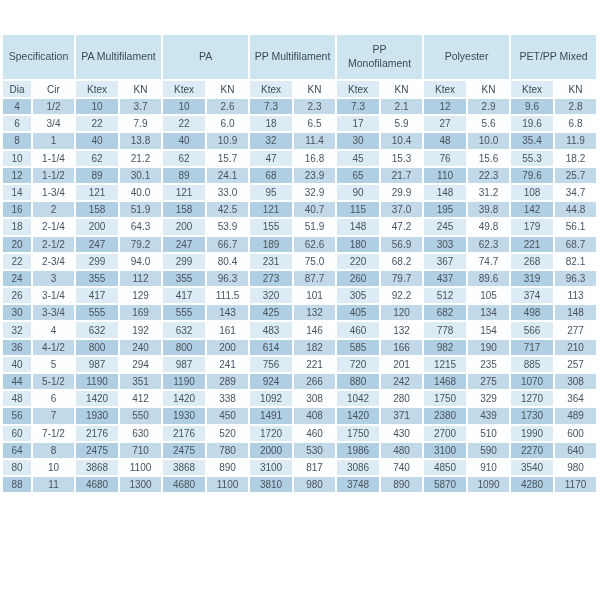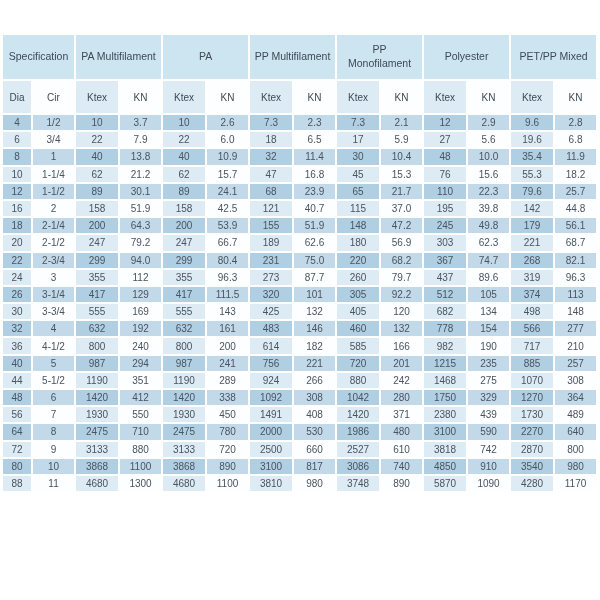--- a/index.html
+++ b/index.html
@@ -14,21 +14,21 @@
   }
   th,td{
     text-align:center;vertical-align:middle;padding:0;overflow:hidden;
     white-space:nowrap;
   }
   tr.groups th{
     height:44px;background:#cde4f1;font-weight:normal;
     font-size:10.5px;line-height:1.3;color:#3d4a55;white-space:pre-line;
   }
   tr.sub th{
-    height:32px;font-weight:normal;font-size:10px;color:#3d4a55;
+    height:16px;font-weight:normal;font-size:10px;color:#3d4a55;
   }
   tbody td{height:15.2px;font-size:10px;color:#49545f;}
   
   tr.sub th:nth-child(odd){background:#dcebf4;}
   tr.sub th:nth-child(even){background:#fdfeff;}
   tbody tr:nth-child(odd) td:nth-child(odd){background:#b1cfe3;}
   tbody tr:nth-child(odd) td:nth-child(even){background:#c2d9e9;}
   tbody tr:nth-child(even) td:nth-child(odd){background:#dcebf4;}
   tbody tr:nth-child(even) td:nth-child(even){background:#fdfeff;}
 </style>
@@ -156,20 +156,36 @@
           <td>68</td>
           <td>23.9</td>
           <td>65</td>
           <td>21.7</td>
           <td>110</td>
           <td>22.3</td>
           <td>79.6</td>
           <td>25.7</td>
         </tr>
         <tr>
+          <td>14</td>
+          <td>1-3/4</td>
+          <td>121</td>
+          <td>40.0</td>
+          <td>121</td>
+          <td>33.0</td>
+          <td>95</td>
+          <td>32.9</td>
+          <td>90</td>
+          <td>29.9</td>
+          <td>148</td>
+          <td>31.2</td>
+          <td>108</td>
+          <td>34.7</td>
+        </tr>
+        <tr>
           <td>16</td>
           <td>2</td>
           <td>158</td>
           <td>51.9</td>
           <td>158</td>
           <td>42.5</td>
           <td>121</td>
           <td>40.7</td>
           <td>115</td>
           <td>37.0</td>
@@ -364,52 +380,52 @@
           <td>1491</td>
           <td>408</td>
           <td>1420</td>
           <td>371</td>
           <td>2380</td>
           <td>439</td>
           <td>1730</td>
           <td>489</td>
         </tr>
         <tr>
+          <td>60</td>
+          <td>7-1/2</td>
+          <td>2176</td>
+          <td>630</td>
+          <td>2176</td>
+          <td>520</td>
+          <td>1720</td>
+          <td>460</td>
+          <td>1750</td>
+          <td>430</td>
+          <td>2700</td>
+          <td>510</td>
+          <td>1990</td>
+          <td>600</td>
+        </tr>
+        <tr>
           <td>64</td>
           <td>8</td>
           <td>2475</td>
           <td>710</td>
           <td>2475</td>
           <td>780</td>
           <td>2000</td>
           <td>530</td>
           <td>1986</td>
           <td>480</td>
           <td>3100</td>
           <td>590</td>
           <td>2270</td>
           <td>640</td>
         </tr>
         <tr>
-          <td>72</td>
-          <td>9</td>
-          <td>3133</td>
-          <td>880</td>
-          <td>3133</td>
-          <td>720</td>
-          <td>2500</td>
-          <td>660</td>
-          <td>2527</td>
-          <td>610</td>
-          <td>3818</td>
-          <td>742</td>
-          <td>2870</td>
-          <td>800</td>
-        </tr>
-        <tr>
           <td>80</td>
           <td>10</td>
           <td>3868</td>
           <td>1100</td>
           <td>3868</td>
           <td>890</td>
           <td>3100</td>
           <td>817</td>
           <td>3086</td>
           <td>740</td>

